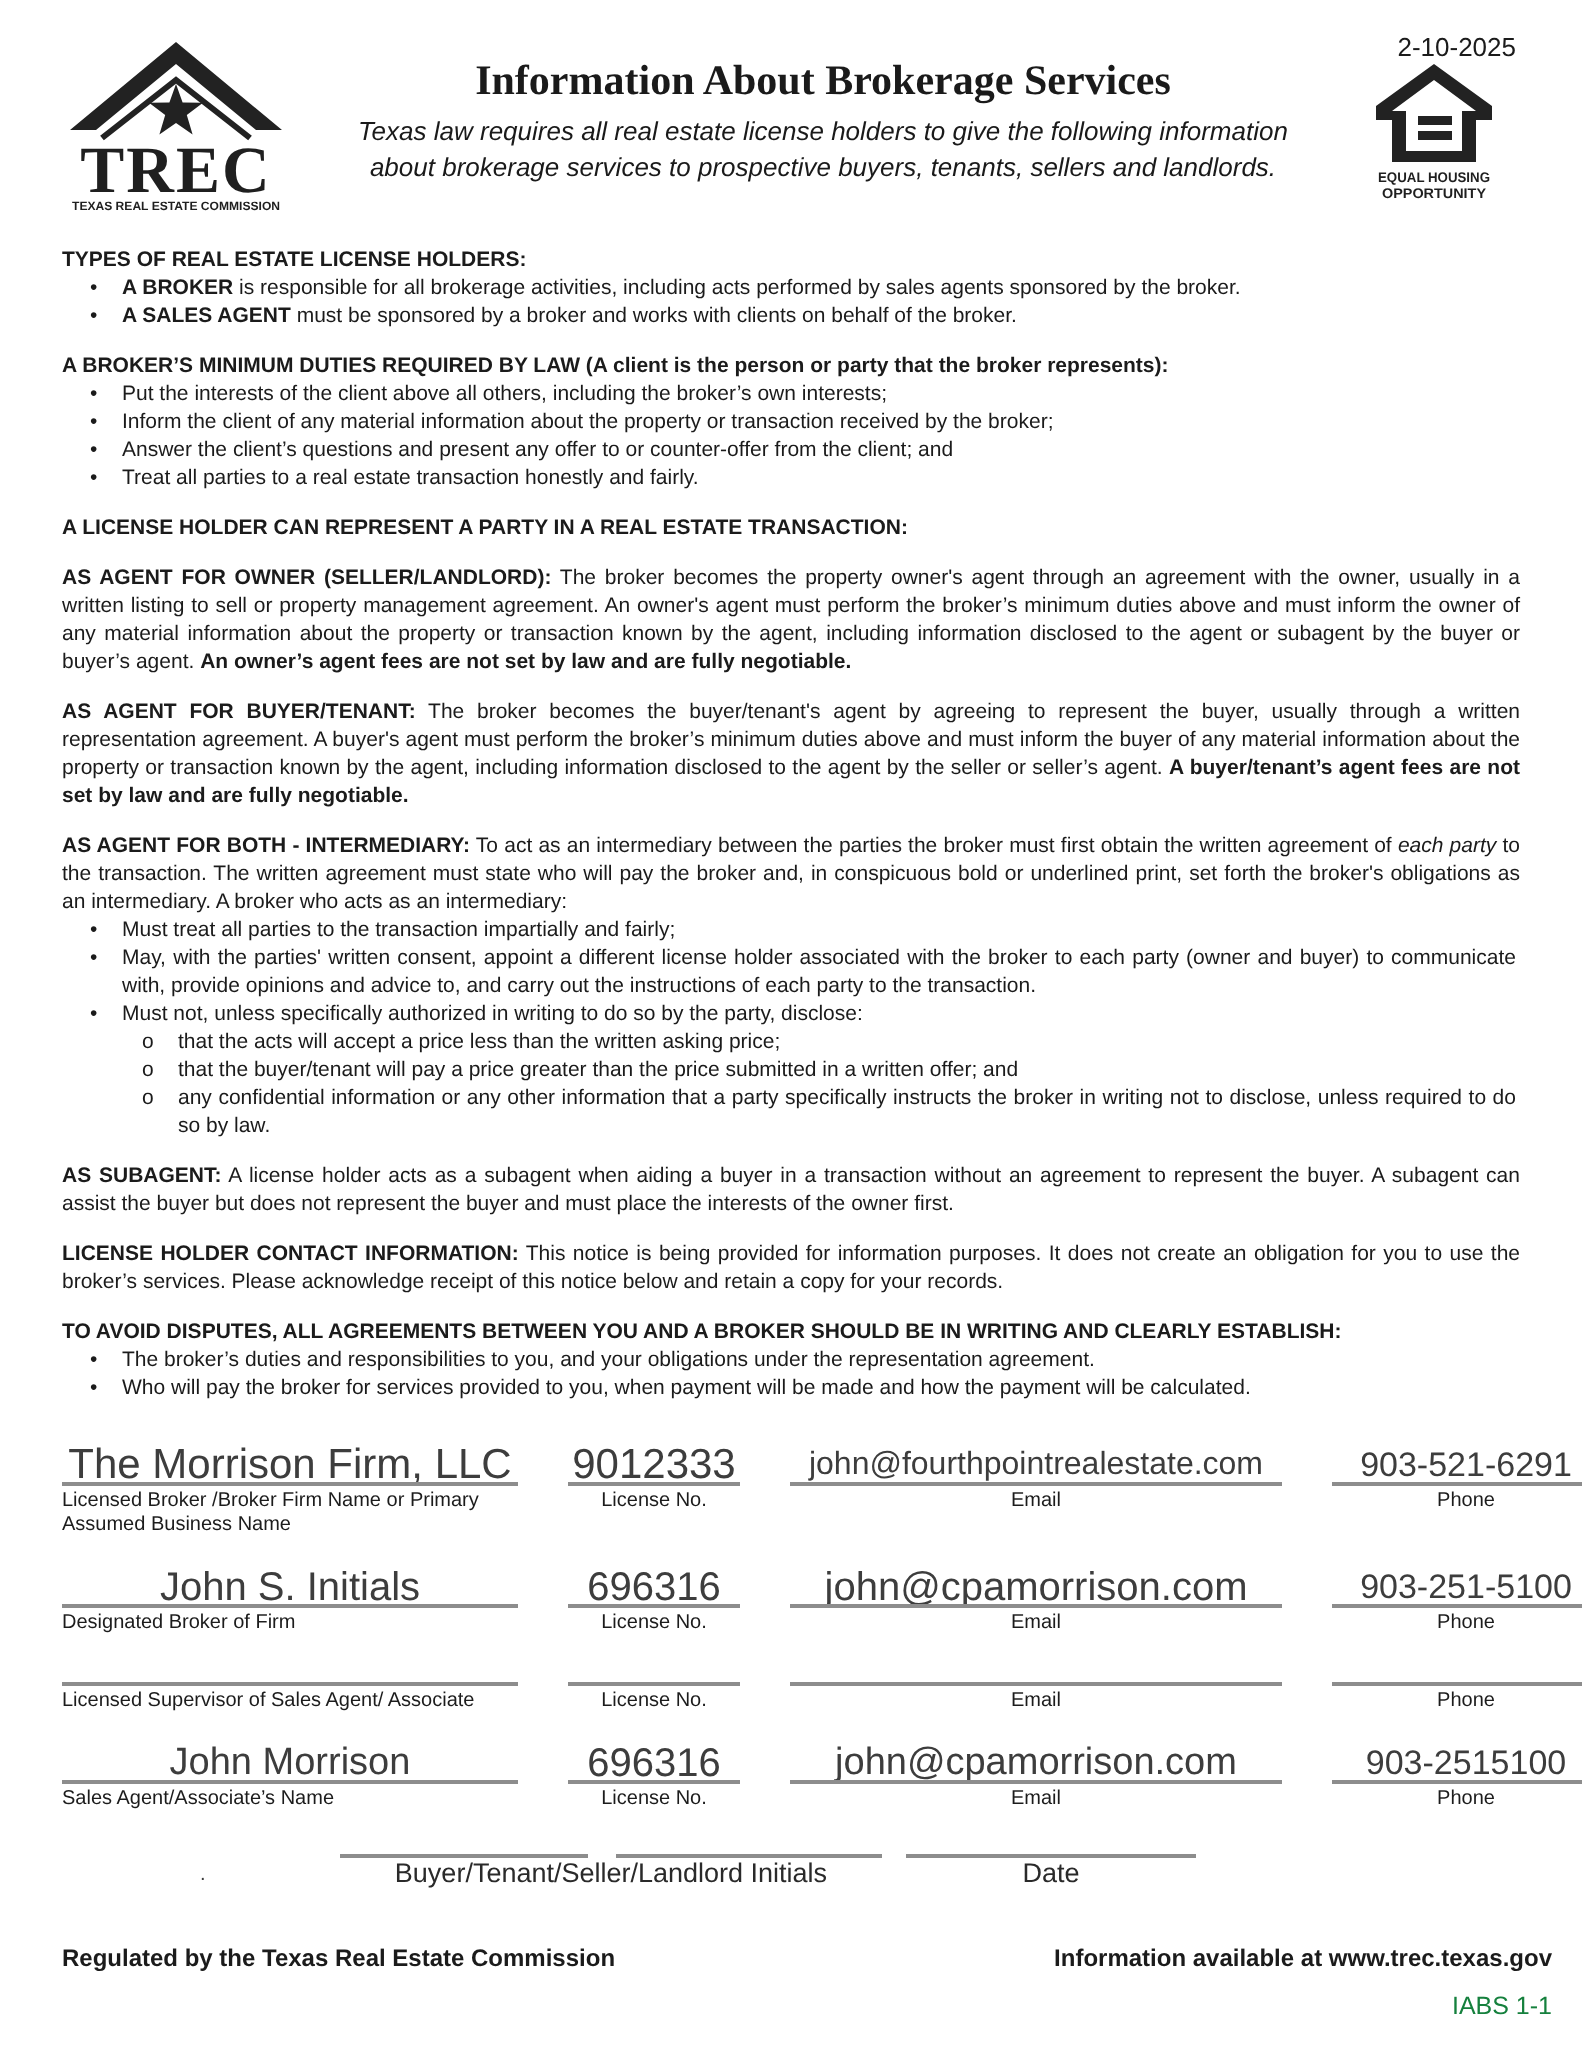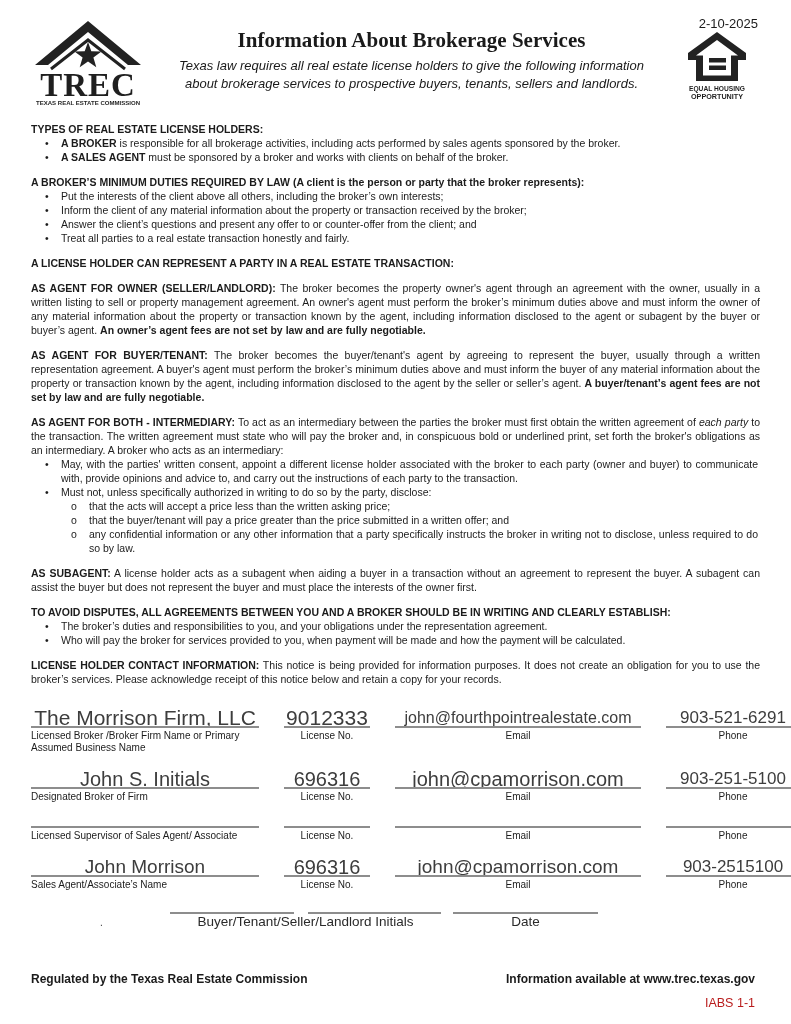--- a/index.html
+++ b/index.html
@@ -52,23 +52,23 @@
   .sig-wrap { position:relative; height:38px; margin-top:15px; }
   .stray-mark { position:absolute; left:69px; top:10px; font-size:10px; color:#3d3d3d; }
   .sig-line { position:absolute; border-top:2.5px solid #8d8d8d; top:6px; }
   .sig-line.l1 { left:139px; width:124px; }
   .sig-line.l2 { left:277px; width:133px; }
   .sig-line.l3 { left:422px; width:145px; }
   .sig-label { position:absolute; top:9px; font-size:13.5px; color:#2a2a2a; text-align:center; }
   .sig-label.initials { left:139px; width:271px; }
   .sig-label.date { left:422px; width:145px; }
   
-  .bottom { position:absolute; left:31px; right:36px; bottom:14px; }
+  .bottom { position:absolute; left:31px; right:15px; bottom:14px; }
   .bottom-row { display:flex; justify-content:space-between; font-weight:bold; font-size:12px; line-height:15px; }
-  .form-code { text-align:right; font-size:12.5px; margin-top:9px; color:#b91c1c; }
+  .form-code { text-align:right; font-size:12.5px; margin-top:9px; color:#15803d; }
   b, strong { font-weight:bold; }
   i { font-style:italic; }
   svg text { fill:#1f1f1f; }
 </style>
 </head>
 <body>
 
 <div class="page">
 
   <div class="header">
@@ -146,20 +146,24 @@
     <b>AS AGENT FOR BUYER/TENANT:</b><span>  The broker becomes the buyer/tenant's agent by agreeing to represent the buyer, usually through a written representation agreement. A buyer's agent must perform the broker’s minimum duties above and must inform the buyer of any material information about the property or transaction known by the agent, including information disclosed to the agent by the seller or seller’s agent. </span><b>A buyer/tenant’s agent fees are not set by law and are fully negotiable.</b>
   </div>
 
   <div class="sec">
     <div class="para">
       <b>AS AGENT FOR BOTH - INTERMEDIARY:</b><span>  To act as an intermediary between the parties the broker must first obtain the written agreement of </span><i>each party</i><span> to the transaction. The written agreement must state who will pay the broker and, in conspicuous bold or underlined print, set forth the broker's obligations as an intermediary. A broker who acts as an intermediary:</span>
     </div>
     <ul class="bullets">
       <li>
           <span class="mk"></span>
+          <span class="btx">Must treat all parties to the transaction impartially  and fairly;</span>
+        </li>
+      <li>
+          <span class="mk"></span>
           <span class="btx">May, with the parties' written consent, appoint a different license holder associated with the broker to each party (owner and buyer) to communicate with, provide opinions and advice to, and carry out the instructions of each party to the transaction.</span>
         </li>
       <li>
           <span class="mk"></span>
           <span class="btx">Must not, unless specifically authorized in writing to do so by the party, disclose:</span>
         </li>
       <li>
           <span class="mk2"></span>
           <span class="btx">that the acts will accept a price less than the written asking price;</span>
         </li>
@@ -171,36 +175,36 @@
           <span class="mk2"></span>
           <span class="btx">any confidential information or any other information that a party specifically instructs the broker in writing not to disclose, unless required to do so by law.</span>
         </li>
     </ul>
   </div>
 
   <div class="sec para">
     <b>AS SUBAGENT:</b><span> A license holder acts as a subagent when aiding a buyer in a transaction without an agreement to represent the buyer. A subagent can assist the buyer but does not represent the buyer and must place the interests of the owner first.</span>
   </div>
 
+  <div class="sec para">
+    <b>LICENSE HOLDER CONTACT INFORMATION:</b><span> This notice is being provided for information purposes. It does not create an obligation for you to use the broker’s services. Please acknowledge receipt of this notice below and retain a copy for your records.</span>
+  </div>
+
   <div class="sec">
     <div class="sec-h">TO AVOID DISPUTES, ALL AGREEMENTS BETWEEN YOU AND A BROKER SHOULD BE IN WRITING AND CLEARLY ESTABLISH:</div>
     <ul class="bullets">
       <li>
           <span class="mk"></span>
           <span class="btx">The broker’s duties and responsibilities to you, and your obligations under the representation agreement.</span>
         </li>
       <li>
           <span class="mk"></span>
           <span class="btx">Who will pay the broker for services provided to you, when payment will be made and how the payment will be calculated.</span>
         </li>
     </ul>
-  </div>
-
-  <div class="sec para">
-    <b>LICENSE HOLDER CONTACT INFORMATION:</b><span> This notice is being provided for information purposes. It does not create an obligation for you to use the broker’s services. Please acknowledge receipt of this notice below and retain a copy for your records.</span>
   </div>
 
   <div class="ctable">
 
     <div class="crow r1">
       <div class="crow-vals">
         <div class="cval v21">The Morrison Firm, LLC</div>
         <div class="cval v21">9012333</div>
         <div class="cval v16">john@fourthpointrealestate.com</div>
         <div class="cval v17">903-521-6291</div>

